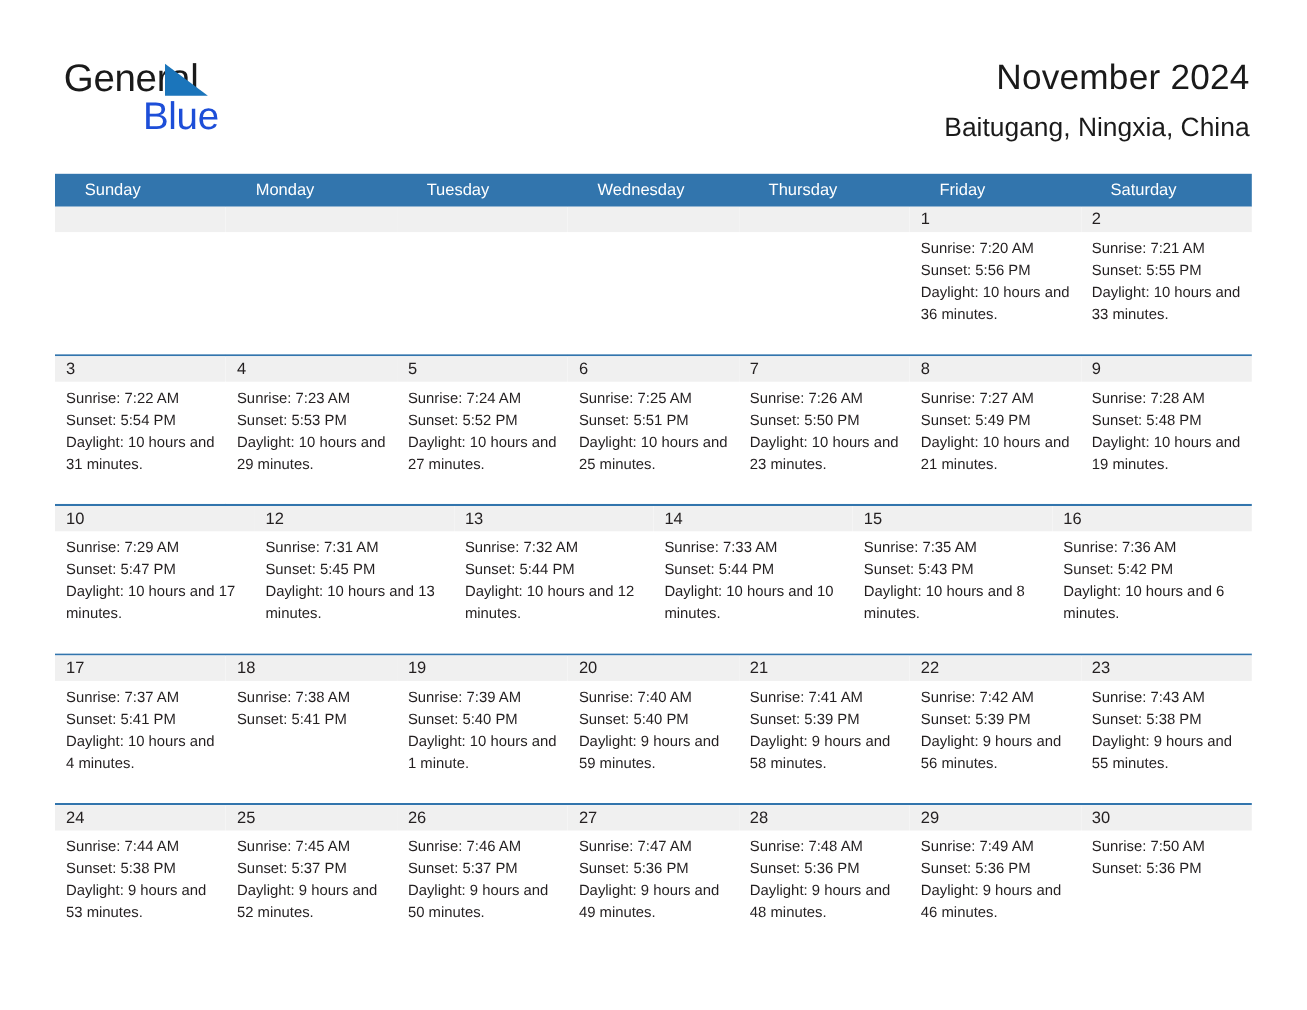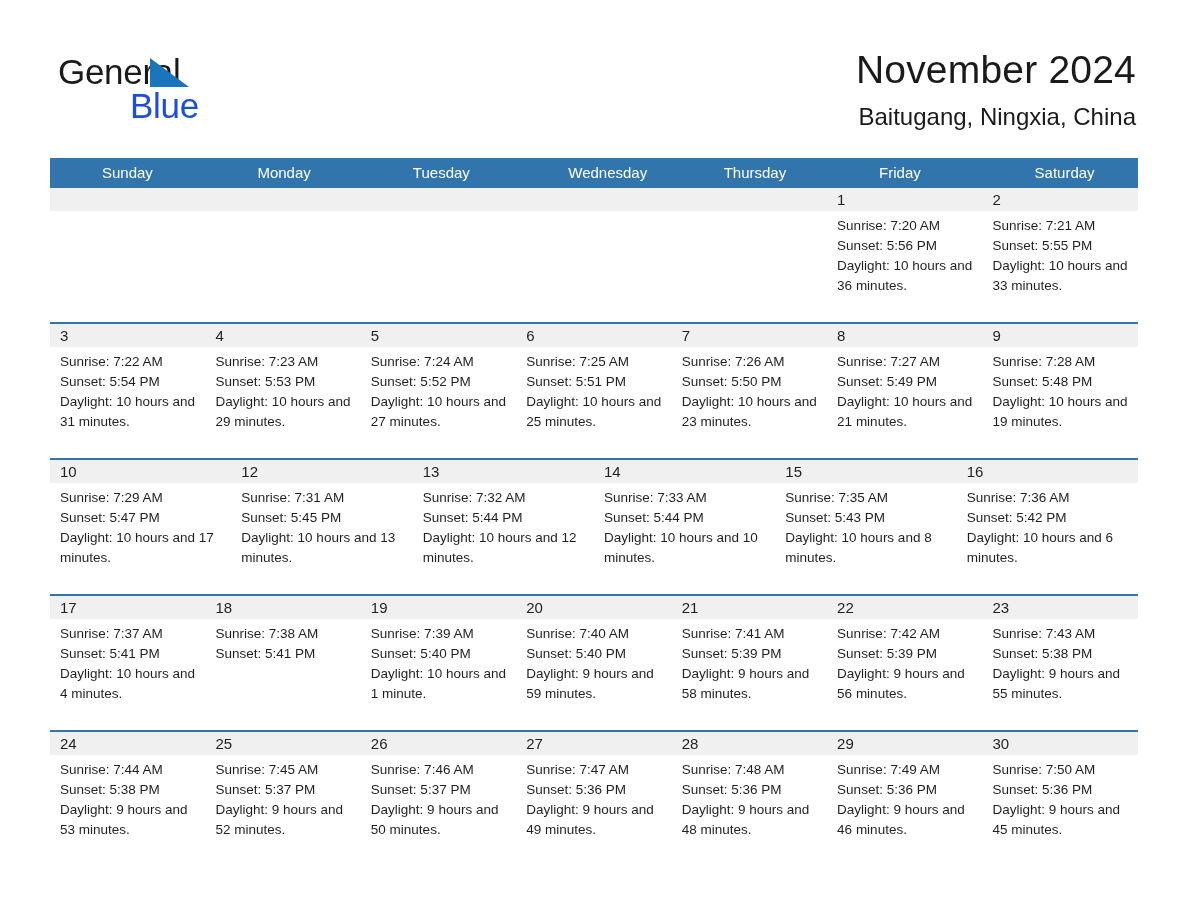--- a/index.html
+++ b/index.html
@@ -64,21 +64,21 @@
     line-height: 40px;
     letter-spacing: -0.3px;
   }
   .title-block {
     position: absolute;
     right: 52px;
     top: 46px;
     text-align: right;
   }
   .cal-title {
-    font-size: 39px;
+    font-size: 32px;
     font-weight: normal;
     color: #1a1a1a;
     line-height: 48px;
     letter-spacing: 0.2px;
     white-space: nowrap;
   }
   .cal-subtitle {
     margin-top: 9px;
     font-size: 24px;
     font-weight: normal;
@@ -96,27 +96,26 @@
   }
   .weekday-row {
     display: flex;
     width: 1088px;
     height: 30px;
     background: #3275ad;
   }
   .weekday {
     flex: 1 1 0;
     box-sizing: border-box;
-    padding-left: 4px;
+    padding-left: 27px;
     color: #ffffff;
     font-size: 15px;
     line-height: 30px;
     white-space: nowrap;
     overflow: hidden;
-    margin-left: 48px;
   }
   .week {
     width: 1088px;
     border-top: 2px solid #3275ad;
   }
   .week:first-of-type {
     border-top: none;
   }
   .week-row {
     display: flex;
@@ -467,21 +466,20 @@
                 <div class="day-line">Sunrise: 7:49 AM</div>
                 <div class="day-line">Sunset: 5:36 PM</div>
                 <div class="day-line daylight-line">Daylight: 9 hours and 46 minutes.</div>
               </div>
             </div>
             <div class="day-cell">
               <div class="day-num-band"><span class="day-num">30</span></div>
               <div class="day-body">
                 <div class="day-line">Sunrise: 7:50 AM</div>
                 <div class="day-line">Sunset: 5:36 PM</div>
-                <div class="day-line daylight-line">Daylight: 9 hours and 45 minutes.</div>
               </div>
             </div>
           </div>
         </div>
       </div>
 
   </div>
 
 </div>
 

